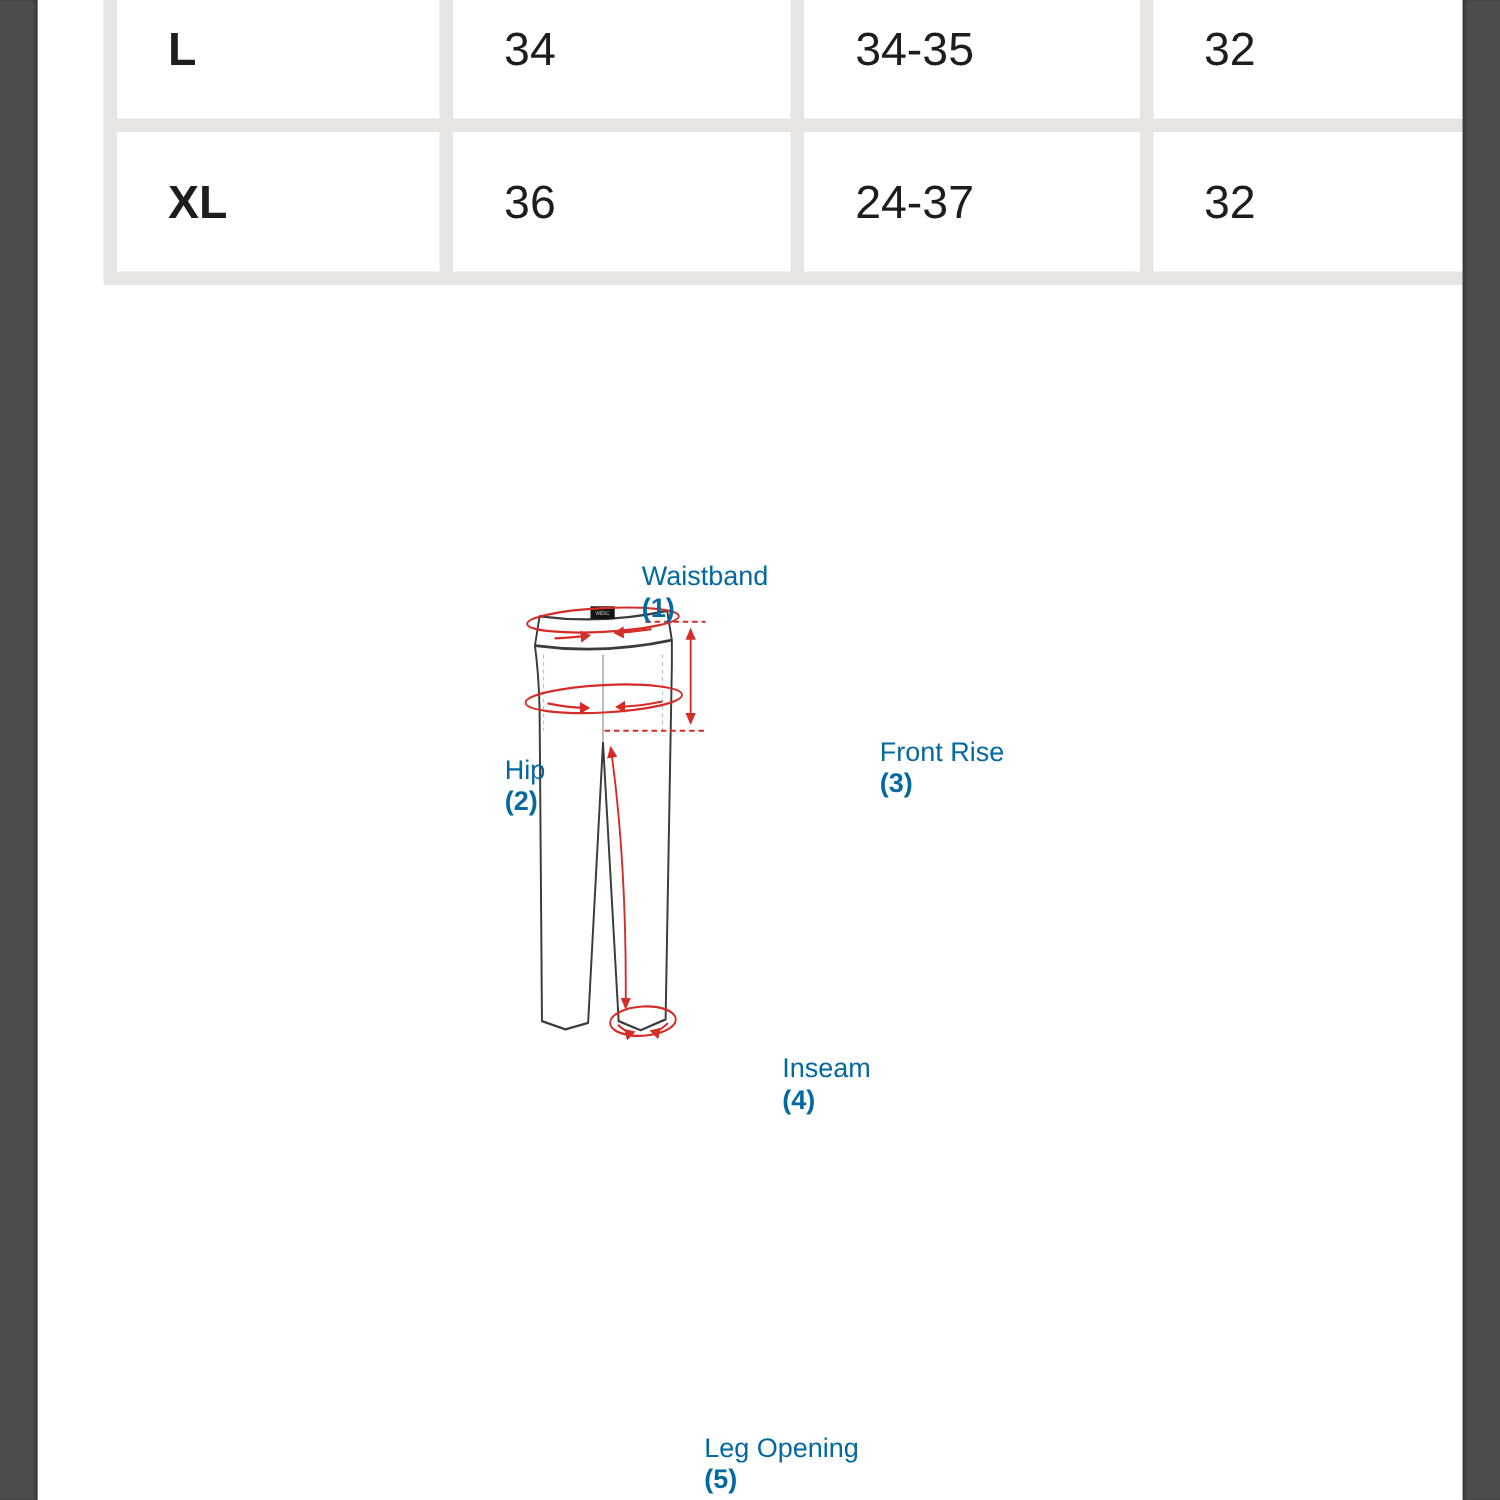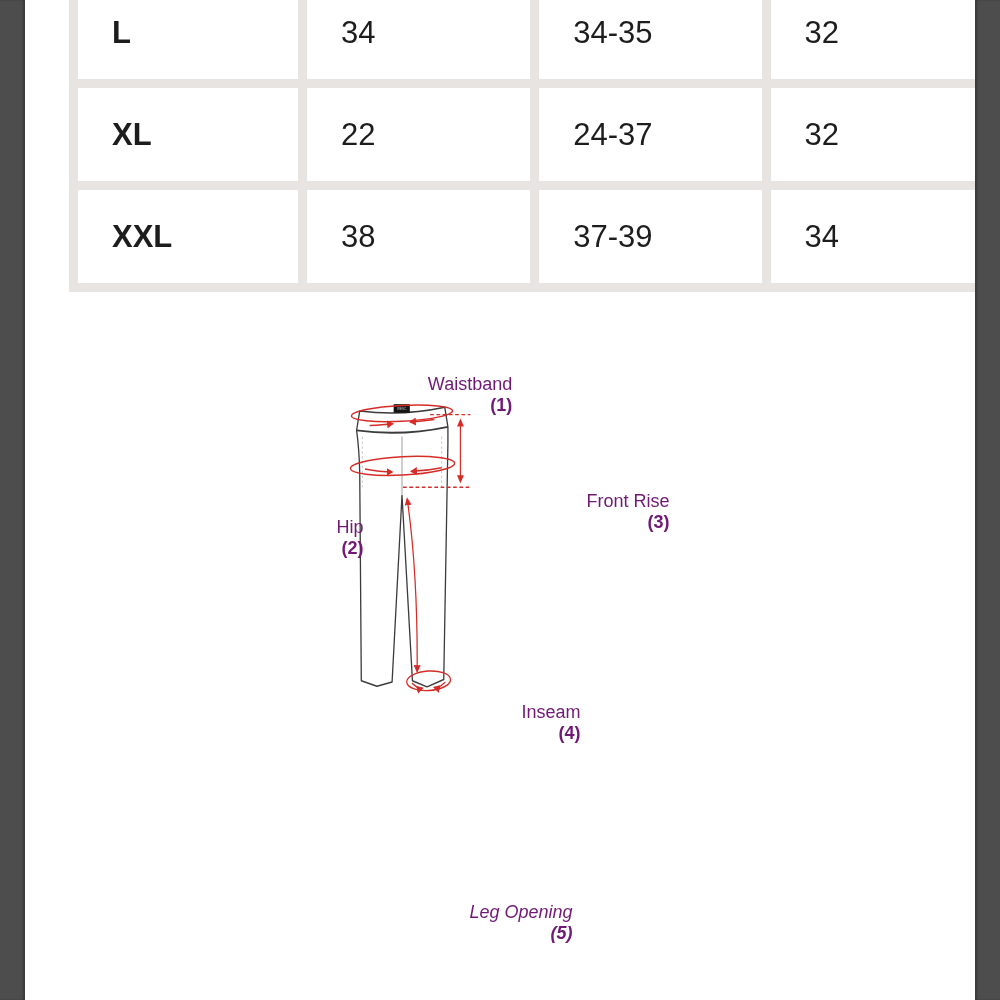--- a/index.html
+++ b/index.html
@@ -25,49 +25,43 @@
   }
   td.c-size{width:247px;font-weight:bold;padding-left:42px;}
   td.c-2{width:264px;}
   td.c-3{width:241px;}
   td.c-4{width:260px;}
 
   
   svg.pants{position:absolute;left:330px;top:370px;}
   .dlabel{
     position:absolute;transform:translateX(-50%);
-    text-align:right;font-size:18px;line-height:21px;color:#701a75;
+    text-align:left;font-size:18px;line-height:21px;color:#0369a1;
     white-space:nowrap;z-index:3;
   }
   .dlabel .num{font-weight:bold;}
 </style>
 </head>
 <body>
 
 <div class="content">
 
   <table class="size-table">
     <tbody>
       <tr>
         <td class="c-size">L</td>
         <td class="c-2">34</td>
         <td class="c-3">34-35</td>
         <td class="c-4">32</td>
       </tr>
       <tr>
         <td class="c-size">XL</td>
-        <td class="c-2">22</td>
+        <td class="c-2">36</td>
         <td class="c-3">24-37</td>
         <td class="c-4">32</td>
-      </tr>
-      <tr>
-        <td class="c-size">XXL</td>
-        <td class="c-2">38</td>
-        <td class="c-3">37-39</td>
-        <td class="c-4">34</td>
       </tr>
     </tbody>
   </table>
 
   <svg class="pants" width="360" height="580" viewBox="330 370 690 950" preserveAspectRatio="none">
     <svg x="330" y="370" width="360" height="580" viewBox="330 370 360 580">
       <defs>
         <marker id="arr" viewBox="0 0 10 10" refX="8" refY="5" markerWidth="5.5" markerHeight="5.5" orient="auto-start-reverse">
           <path d="M0,0 L10,5 L0,10 z" fill="#d62c28"></path>
         </marker>
@@ -100,33 +94,33 @@
       <ellipse cx="519" cy="879" rx="42" ry="16" transform="rotate(-3 519 879)" fill="none" stroke="#d62c28" stroke-width="2.4"></ellipse>
       <path d="M 487,883 Q 500,893 507,891" fill="none" stroke="#d62c28" stroke-width="2.4" marker-end="url(#arr)"></path>
       <path d="M 551,881 Q 538,892 530,890" fill="none" stroke="#d62c28" stroke-width="2.4" marker-end="url(#arr)"></path>
     </svg>
   </svg>
 
   <div class="dlabel" style="left:470px;top:374px;">
     <div>Waistband</div>
     <div class="num">(1)</div>
   </div>
-  <div class="dlabel" style="left:350px;top:517px;">
+  <div class="dlabel" style="left:350px;top:503px;">
     <div>Hip</div>
     <div class="num">(2)</div>
   </div>
   <div class="dlabel" style="left:628px;top:491px;">
     <div>Front Rise</div>
     <div class="num">(3)</div>
   </div>
   <div class="dlabel" style="left:551px;top:702px;">
     <div>Inseam</div>
     <div class="num">(4)</div>
   </div>
-  <div class="dlabel" style="left:521px;top:902px;font-style:italic;">
+  <div class="dlabel" style="left:521px;top:955px;">
     <div>Leg Opening</div>
     <div class="num">(5)</div>
   </div>
 
 </div>
 
 <div class="edge left"></div>
 <div class="edge right"></div>
 
 </body></html>

